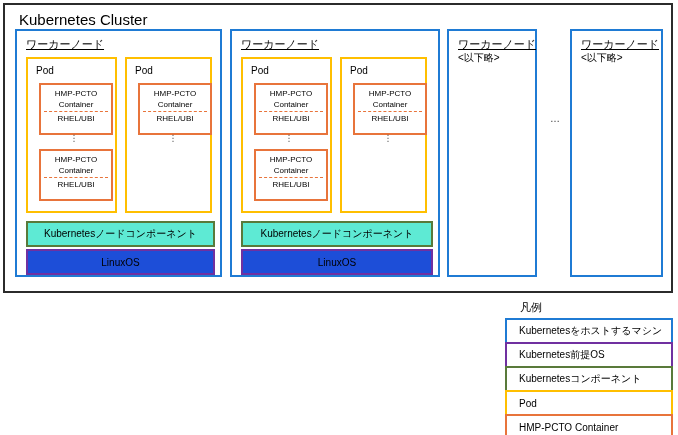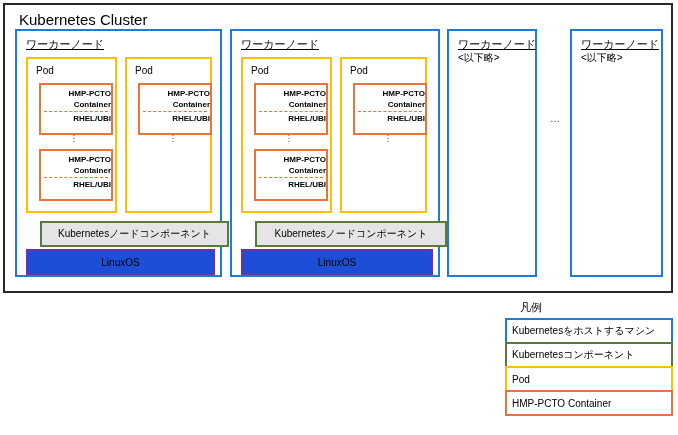--- a/index.html
+++ b/index.html
@@ -84,22 +84,21 @@
   .pod-b { left: 108px; width: 87px; }
 
   
   .container-box {
     position: absolute;
     border: 2px solid #e8743b;
     background: #ffffff;
     left: 11px;
     width: 70px;
     height: 48px;
-    text-align: right;
-    font-weight: bold;
+    text-align: center;
   }
   .container-box.slot-top { top: 24px; }
   .container-box.slot-bottom { top: 90px; }
   .container-line {
     font-size: 8px;
     line-height: 11px;
     white-space: nowrap;
   }
   .container-line.l1 { padding-top: 3px; }
   .container-divider {
@@ -115,29 +114,28 @@
     text-align: center;
     font-size: 9px;
     color: #555555;
     line-height: 11px;
   }
 
   
   .node-component {
     position: absolute;
     border: 2px solid #597a3a;
-    background: #e5e5e5;
+    background: #5eead4;
     left: 9px;
     top: 190px;
     height: 22px;
     display: flex;
     align-items: center;
     justify-content: center;
     font-size: 10px;
-    margin-left: 14px;
   }
   .linux-os {
     position: absolute;
     border: 2px solid #7030a0;
     background: #1d4ed8;
     left: 9px;
     top: 218px;
     height: 22px;
     display: flex;
     align-items: center;
@@ -157,21 +155,21 @@
   #legend-box {
     left: 505px; top: 318px;
     width: 168px;
   }
   .legend-row {
     border: 2px solid #000000;
     background: #ffffff;
     height: 22px;
     display: flex;
     align-items: center;
-    padding-left: 5px;
+    padding-left: 12px;
     font-size: 10px;
     margin-top: -2px;
   }
   .legend-row:first-child { margin-top: 0; }
 </style>
 </head>
 <body>
 
 <div class="abs" id="cluster-frame" style="border-color: rgb(43, 43, 43);">
   <div class="abs" id="cluster-title">Kubernetes Cluster</div>
@@ -257,20 +255,23 @@
 <div class="abs worker-node" id="worker-node-4" style="border-color: rgb(31, 123, 212);">
   <span class="worker-node-label">ワーカーノード</span>
   <span class="worker-node-sub">&lt;以下略&gt;</span>
 </div>
 
 <div class="abs" id="legend-title">凡例</div>
 <div class="abs" id="legend-box">
   <div class="legend-row" style="border-color: rgb(31, 123, 212);">
     <span>Kubernetesをホストするマシン</span>
   </div>
+  <div class="legend-row" style="border-color: rgb(112, 48, 160);">
+    <span>Kubernetes前提OS</span>
+  </div>
   <div class="legend-row" style="border-color: rgb(89, 122, 58);">
     <span>Kubernetesコンポーネント</span>
   </div>
   <div class="legend-row" style="border-color: rgb(255, 191, 0);">
     <span>Pod</span>
   </div>
   <div class="legend-row" style="border-color: rgb(232, 116, 59);">
     <span>HMP-PCTO Container</span>
   </div>
 </div>

